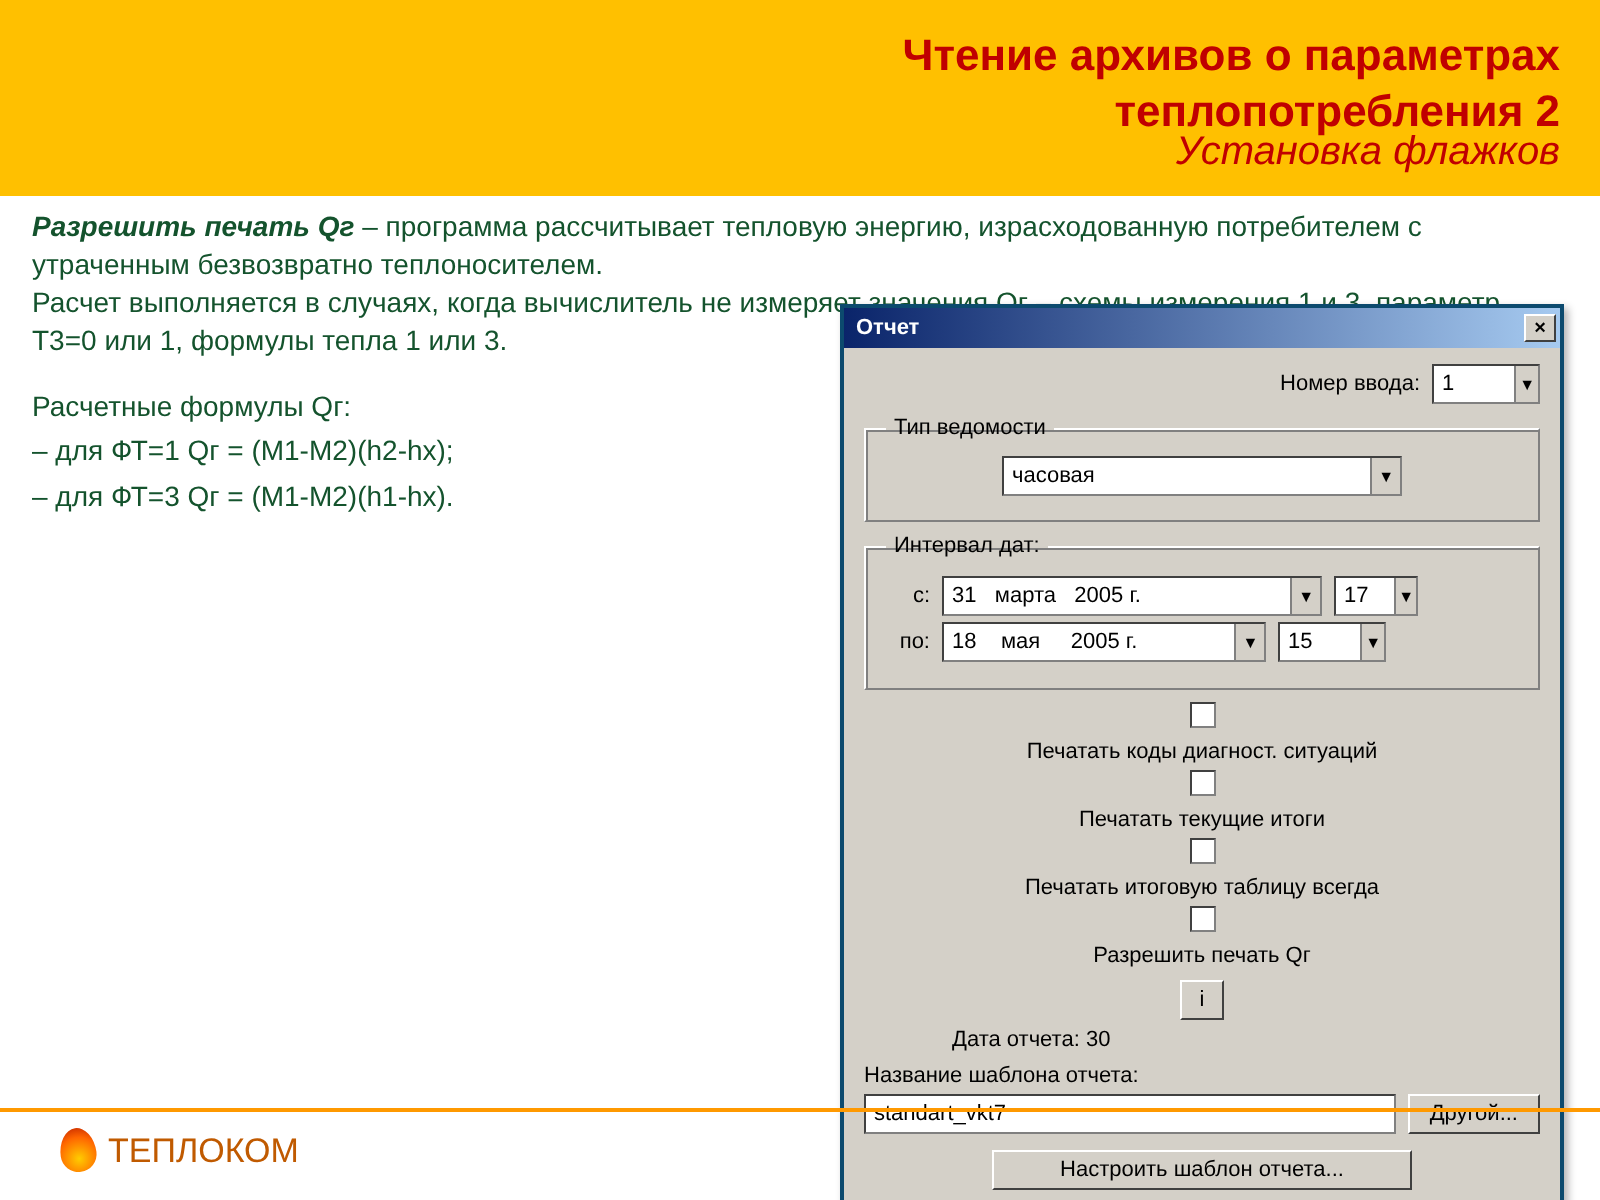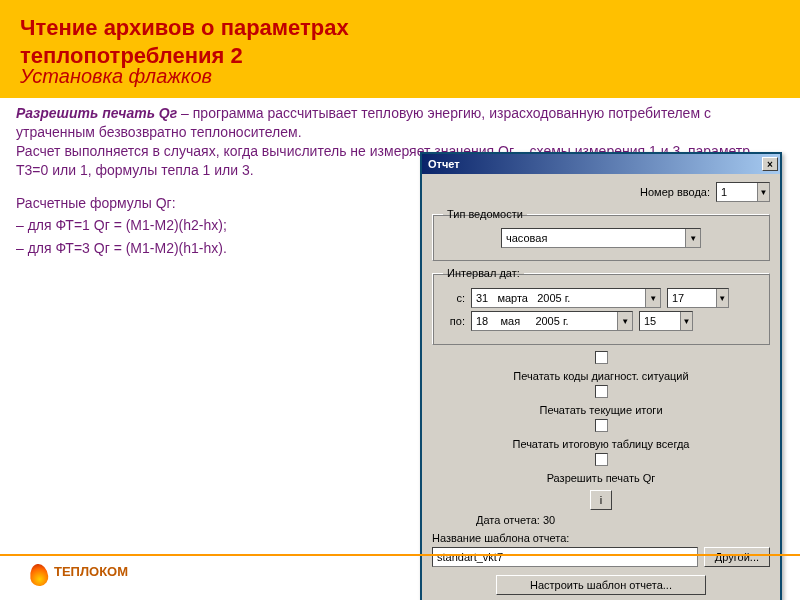--- a/index.html
+++ b/index.html
@@ -8,40 +8,40 @@
     width: 800px;
     height: 600px;
     font-family: Arial, sans-serif;
     background: #fff;
     position: relative;
     overflow: hidden;
   }
   .header-banner {
     background: #ffc000;
     padding: 14px 20px 10px 20px;
-    text-align: left;
+    text-align: right;
   }
   .header-title {
     color: #c00000;
     font-size: 22px;
     font-weight: bold;
     line-height: 1.25;
   }
   .header-subtitle {
     color: #c00000;
     font-size: 20px;
     font-style: italic;
     margin-top: -4px;
     position: relative;
     z-index: 0;
   }
   .body-area {
     padding: 6px 16px 0 16px;
     font-size: 14px;
-    color: #701a75;
+    color: #14532d;
     line-height: 1.35;
     position: relative;
   }
   .intro b { font-style: italic; }
   .intro { margin-bottom: 14px; }
   .formulas p { margin: 4px 0; }
   .dialog {
     position: absolute;
     top: 152px;
     left: 420px;
@@ -126,22 +126,22 @@
     height: 20px; padding: 0 4px; display: flex; align-items: center;
   }
   .bottom-btns {
     display: flex; justify-content: flex-end; gap: 6px;
     padding: 8px 10px; border-top: 1px solid #808080;
     background: #d4d0c8;
   }
   .bottom-btns .small-btn { width: 76px; }
   .footer-logo {
     position: absolute; left: 30px; bottom: 14px;
-    display: flex; align-items: flex-start; gap: 6px;
-    font-size: 13px; color: #c05a00; font-weight: bold;
+    display: flex; align-items: flex-end; gap: 6px;
+    font-size: 17px; color: #c05a00; font-weight: normal;
   }
   .logo-flame {
     width: 18px; height: 22px; background: radial-gradient(circle at 50% 70%, #ffcc00 0%, #ff6600 60%, #c02000 100%);
     border-radius: 50% 50% 50% 50% / 60% 60% 40% 40%;
     transform: rotate(-8deg);
   }
   .footer-line {
     position: absolute; left: 0; bottom: 44px; width: 800px; height: 2px;
     background: #ff9900;
   }
@@ -192,21 +192,21 @@
     </fieldset>
 
     <fieldset class="win">
       <legend>Интервал дат:</legend>
       <div class="date-row">
         <span class="lbl">с:</span>
         <div class="combo" style="width:190px">
           <input value="31   марта   2005 г." style="">
           <span class="arrow">▼</span>
         </div>
-        <div class="combo" style="width:62px">
+        <div class="combo" style="width:42px">
           <input value="17" style="">
           <span class="arrow">▼</span>
         </div>
       </div>
       <div class="date-row">
         <span class="lbl">по:</span>
         <div class="combo" style="width:162px">
           <input value="18    мая     2005 г." style="">
           <span class="arrow">▼</span>
         </div>

